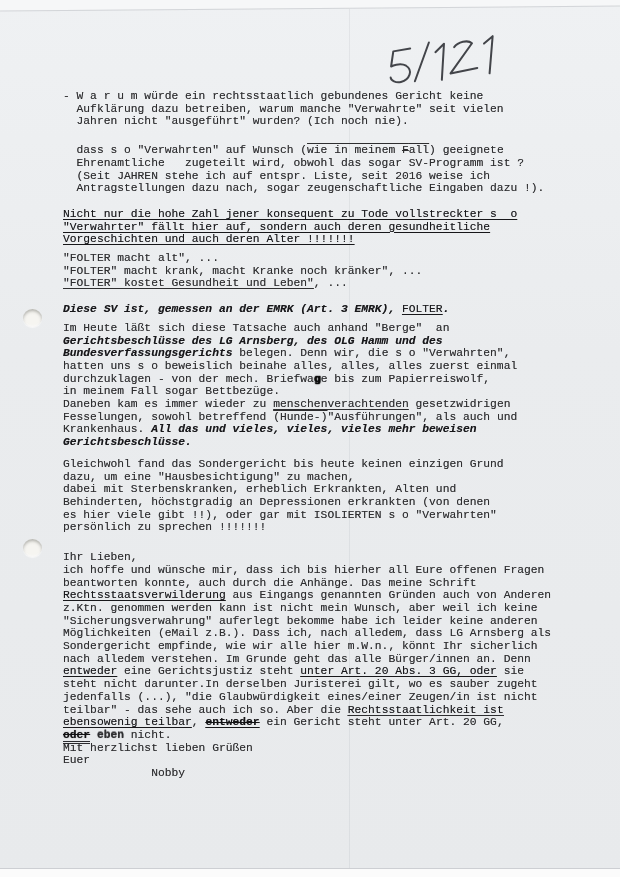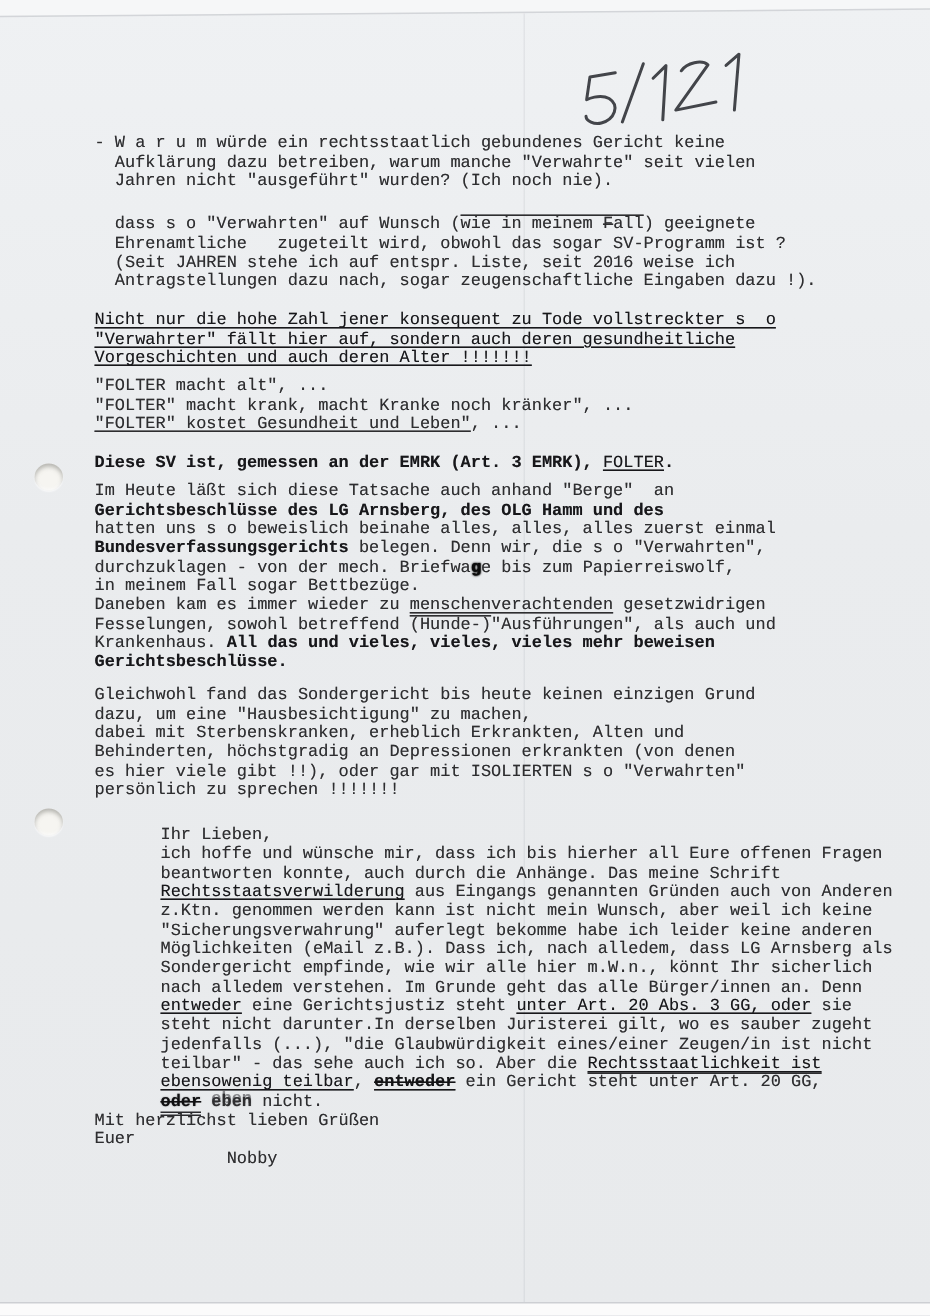--- a/index.html
+++ b/index.html
@@ -39,21 +39,21 @@
   .note{position:absolute;left:383px;top:34px;width:150px;height:58px;}
   .note svg{display:block;}
 
   .doc{
     position:absolute;left:63px;top:90px;width:520px;
     font-size:11.3px;line-height:12.7px;color:#2e2e30;
     text-shadow:0 0 .4px rgba(20,20,25,.45);
   }
   .line{white-space:pre;}
   .s-n{}
-  .s-b{font-weight:bold;color:#17171a;}
+  .s-b{font-weight:bold;color:#17171a;font-style:italic;}
   .s-u{text-decoration:underline;text-underline-offset:2px;text-decoration-thickness:1.2px;}
   .s-bu{font-weight:normal;color:#17171a;text-decoration:underline;text-underline-offset:2px;text-decoration-thickness:1.3px;}
   .s-ol{text-decoration:overline;text-decoration-thickness:1.1px;}
   .s-olst{text-decoration:overline line-through;text-decoration-thickness:1.1px;}
   .s-bust{font-weight:bold;color:#141416;text-decoration:underline line-through;text-underline-offset:2px;text-decoration-thickness:1.3px;}
   .s-odr{font-weight:bold;color:#101012;text-decoration:line-through;border-bottom:3px double #2a2a2e;
          text-shadow:0 0 1px rgba(0,0,0,.5);text-align:right;}
   .s-blot{font-weight:bold;color:#0c0c0c;text-shadow:0 0 1.5px #000,.6px .4px 1px #000;}
   .s-sm{text-shadow:0 -1.5px 0 rgba(55,55,60,.55),0 0 1px rgba(0,0,0,.35);font-weight:bold;}
   .sr{position:absolute;width:1px;height:1px;overflow:hidden;clip-path:inset(50%);white-space:nowrap;}
@@ -102,38 +102,38 @@
         <div class="line"><span class="s-n">"FOLTER macht alt", ...</span></div>
         <div class="line"><span class="s-n">"FOLTER" macht krank, macht Kranke noch kränker", ...</span></div>
         <div class="line"><span class="s-u">"FOLTER" kostet Gesundheit und Leben"</span><span class="s-n">, ...</span></div>
       </div>
       <div class="block" style="margin-top: 13px;">
         <div class="line"><span class="s-b">Diese SV ist, gemessen an der EMRK (Art. 3 EMRK), </span><span class="s-bu">FOLTER</span><span class="s-b">.</span></div>
       </div>
       <div class="block" style="margin-top: 6px;">
         <div class="line"><span class="s-n">Im Heute läßt sich diese Tatsache auch anhand "Berge"  an</span></div>
         <div class="line"><span class="s-b">Gerichtsbeschlüsse des LG Arnsberg, des OLG Hamm und des</span></div>
+        <div class="line"><span class="s-b">Bundesverfassungsgerichts</span><span class="s-n"> belegen. Denn wir, die s o "Verwahrten",</span></div>
         <div class="line"><span class="s-n">hatten uns s o beweislich beinahe alles, alles, alles zuerst einmal</span></div>
-        <div class="line"><span class="s-b">Bundesverfassungsgerichts</span><span class="s-n"> belegen. Denn wir, die s o "Verwahrten",</span></div>
         <div class="line"><span class="s-n">durchzuklagen - von der mech. Briefwa</span><span class="s-blot">g</span><span class="s-n">e bis zum Papierreiswolf,</span></div>
         <div class="line"><span class="s-n">in meinem Fall sogar Bettbezüge.</span></div>
         <div class="line"><span class="s-n">Daneben kam es immer wieder zu </span><span class="s-u">menschenverachtenden</span><span class="s-n"> gesetzwidrigen</span></div>
         <div class="line"><span class="s-n">Fesselungen, sowohl betreffend </span><span class="s-ol">(Hunde-)</span><span class="s-n">"Ausführungen", als auch und</span></div>
         <div class="line"><span class="s-n">Krankenhaus. </span><span class="s-b">All das und vieles, vieles, vieles mehr beweisen</span></div>
         <div class="line"><span class="s-b">Gerichtsbeschlüsse.</span></div>
       </div>
       <div class="block" style="margin-top: 9px;">
         <div class="line"><span class="s-n">Gleichwohl fand das Sondergericht bis heute keinen einzigen Grund</span></div>
         <div class="line"><span class="s-n">dazu, um eine "Hausbesichtigung" zu machen,</span></div>
         <div class="line"><span class="s-n">dabei mit Sterbenskranken, erheblich Erkrankten, Alten und</span></div>
         <div class="line"><span class="s-n">Behinderten, höchstgradig an Depressionen erkrankten (von denen</span></div>
         <div class="line"><span class="s-n">es hier viele gibt !!), oder gar mit ISOLIERTEN s o "Verwahrten"</span></div>
         <div class="line"><span class="s-n">persönlich zu sprechen !!!!!!!</span></div>
       </div>
-      <div class="block" style="margin-top: 17px; margin-left: 44px;">
+      <div class="block" style="margin-top: 17px;">
         <div class="line"><span class="s-n">Ihr Lieben,</span></div>
         <div class="line"><span class="s-n">ich hoffe und wünsche mir, dass ich bis hierher all Eure offenen Fragen</span></div>
         <div class="line"><span class="s-n">beantworten konnte, auch durch die Anhänge. Das meine Schrift</span></div>
         <div class="line"><span class="s-bu">Rechtsstaatsverwilderung</span><span class="s-n"> aus Eingangs genannten Gründen auch von Anderen</span></div>
         <div class="line"><span class="s-n">z.Ktn. genommen werden kann ist nicht mein Wunsch, aber weil ich keine</span></div>
         <div class="line"><span class="s-n">"Sicherungsverwahrung" auferlegt bekomme habe ich leider keine anderen</span></div>
         <div class="line"><span class="s-n">Möglichkeiten (eMail z.B.). Dass ich, nach alledem, dass LG Arnsberg als</span></div>
         <div class="line"><span class="s-n">Sondergericht empfinde, wie wir alle hier m.W.n., könnt Ihr sicherlich</span></div>
         <div class="line"><span class="s-n">nach alledem verstehen. Im Grunde geht das alle Bürger/innen an. Denn</span></div>
         <div class="line"><span class="s-bu">entweder</span><span class="s-n"> eine Gerichtsjustiz steht </span><span class="s-bu">unter Art. 20 Abs. 3 GG, oder</span><span class="s-n"> sie</span></div>

